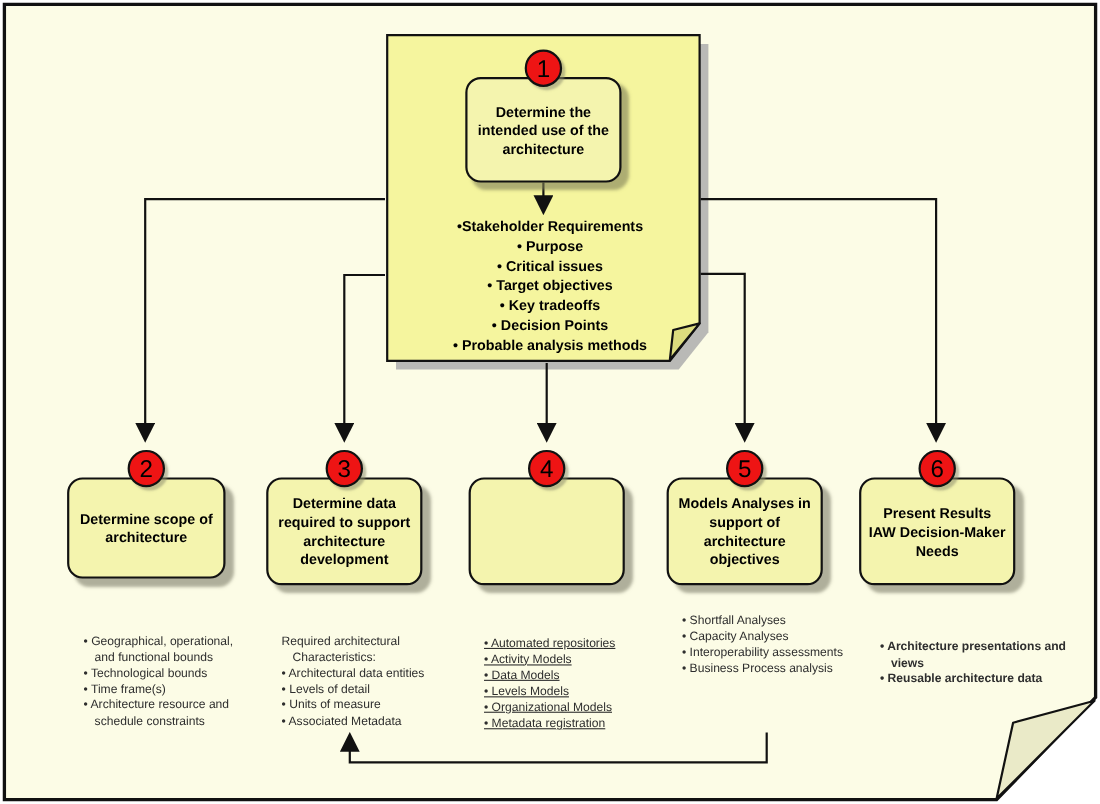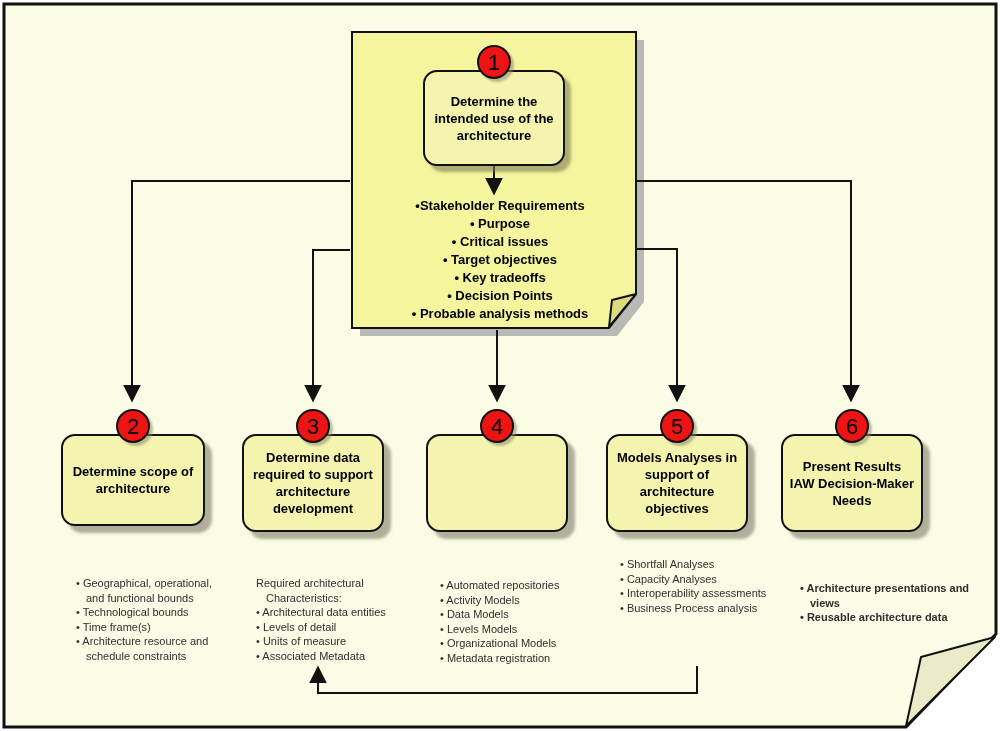--- a/index.html
+++ b/index.html
@@ -94,21 +94,21 @@
     <div class="d">• Time frame(s)</div>
     <div class="d">• Architecture resource and schedule constraints</div>
   </div>
   <div class="details" style="left:240px;top:576px;width:158px;">
     <div class="d">Required architectural Characteristics:</div>
     <div class="d">• Architectural data entities</div>
     <div class="d">• Levels of detail</div>
     <div class="d">• Units of measure</div>
     <div class="d">• Associated Metadata</div>
   </div>
-  <div class="details" style="left:424px;top:578px;width:168px;">
+  <div class="details" style="left:424px;top:578px;width:168px;text-decoration:underline;">
     <div class="d">• Automated repositories</div>
     <div class="d">• Activity Models</div>
     <div class="d">• Data Models</div>
     <div class="d">• Levels Models</div>
     <div class="d">• Organizational Models</div>
     <div class="d">• Metadata registration</div>
   </div>
   <div class="details" style="left:604px;top:557px;width:186px;">
     <div class="d">• Shortfall Analyses</div>
     <div class="d">• Capacity Analyses</div>

